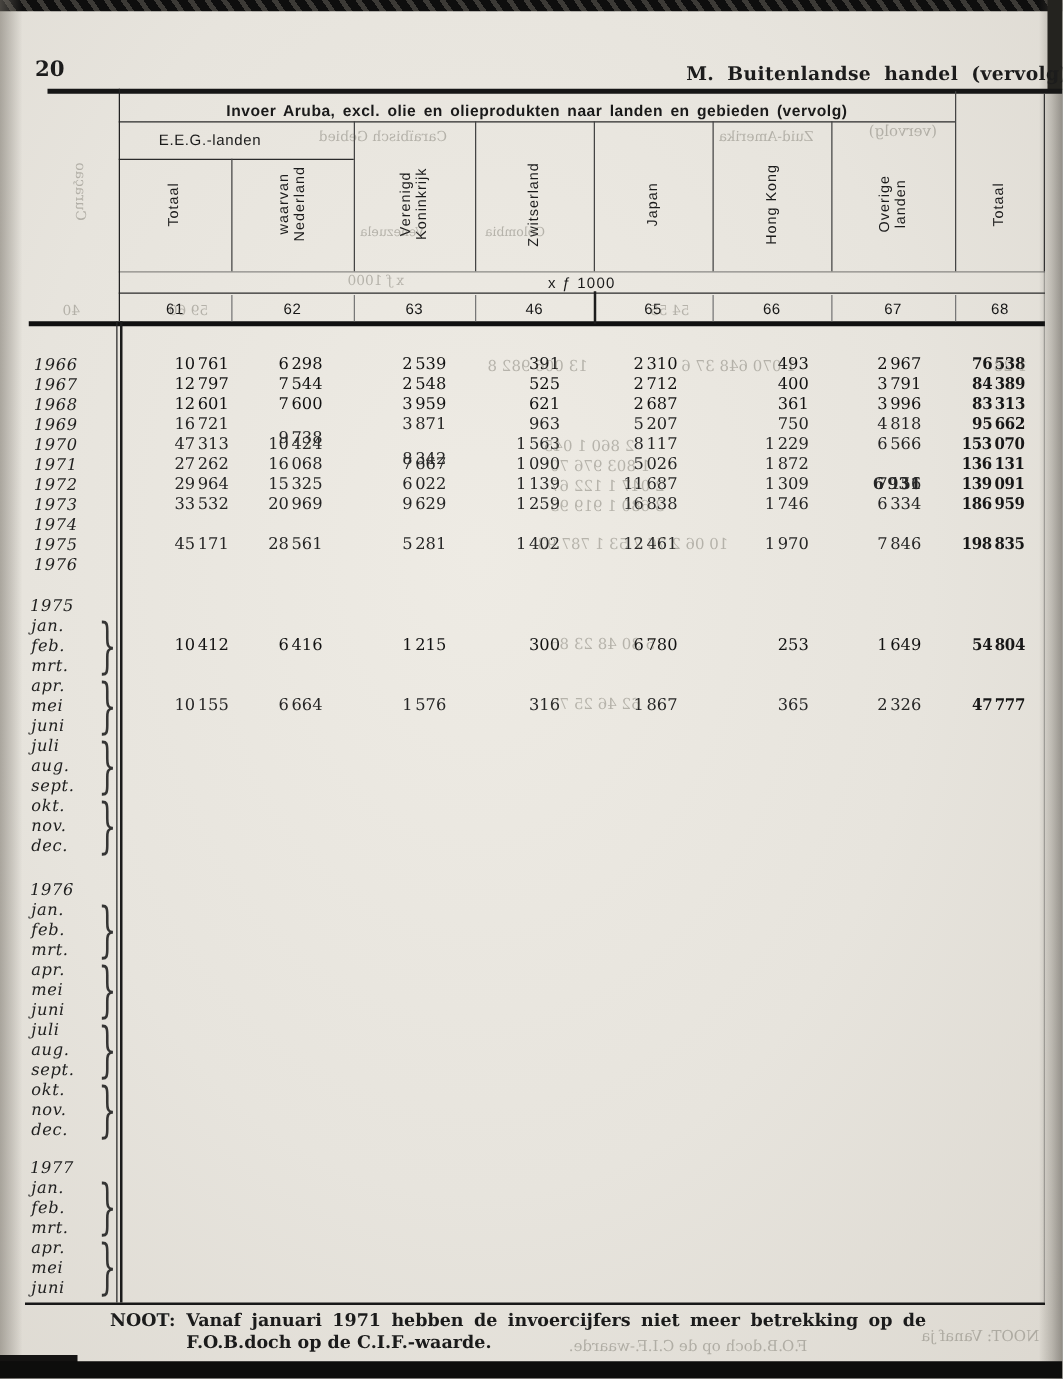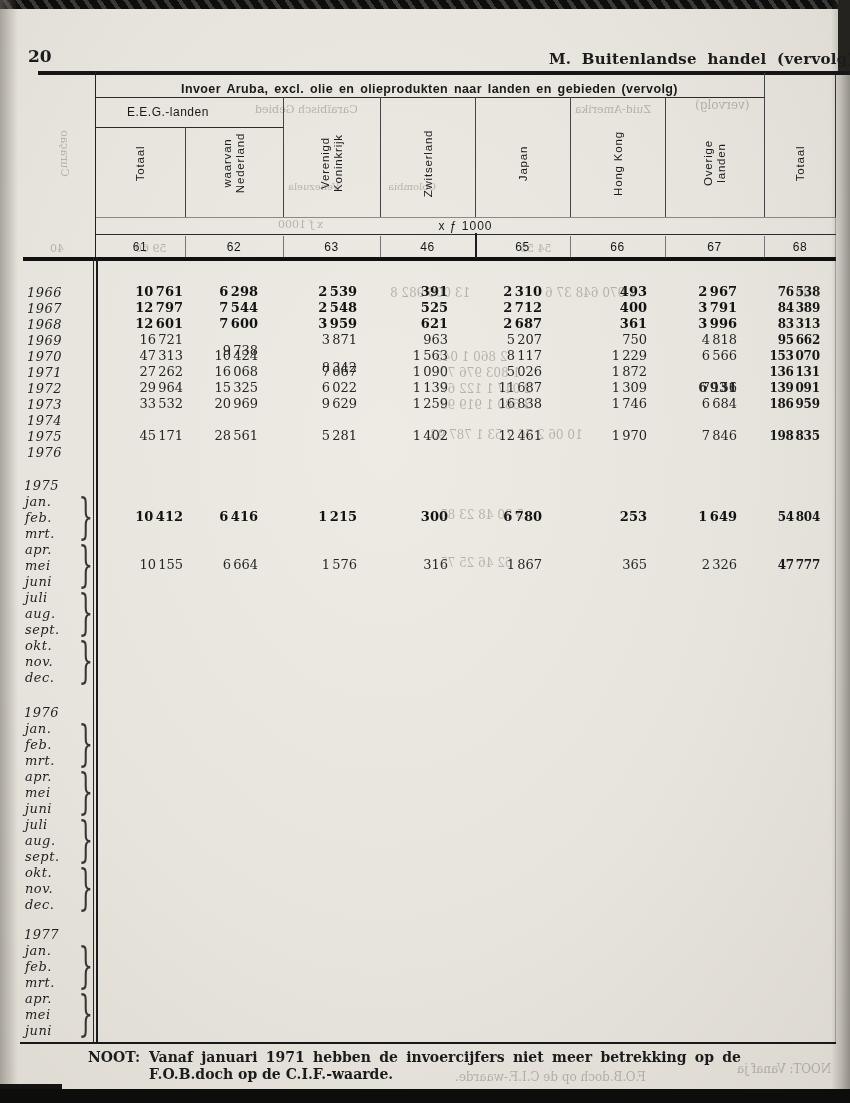--- a/index.html
+++ b/index.html
@@ -14,21 +14,21 @@
   .pagehead{font-size:15px;font-weight:700;word-spacing:5px;letter-spacing:.3px;white-space:nowrap;}
   .ttl{font-family:"Liberation Sans", sans-serif;font-size:12.5px;letter-spacing:.4px;word-spacing:2px;text-align:center;white-space:nowrap;color:#1a1a1a;}
   .grp{font-family:"Liberation Sans", sans-serif;font-size:12px;letter-spacing:.5px;color:#1a1a1a;}
   .vlabel{position:absolute;display:block;text-align:center;
           font-family:"Liberation Sans", sans-serif;font-size:11.5px;line-height:13px;
           letter-spacing:.8px;color:#1b1b1b;white-space:pre-line;}
   .unit{font-family:"Liberation Sans", sans-serif;font-size:12px;letter-spacing:1px;text-align:center;color:#1a1a1a;}
   .colnum{position:absolute;font-family:"Liberation Sans", sans-serif;font-size:12px;letter-spacing:.5px;text-align:center;color:#161616;}
   .stub{position:absolute;font-style:italic;font-size:13px;letter-spacing:.5px;color:#1f1f1f;white-space:nowrap;}
   .cell{position:absolute;font-size:13px;white-space:nowrap;word-spacing:-2px;color:#262626;}
-  .cell.heavy{font-weight:700;color:#121212;}
+  .cell.heavy{font-weight:400;color:#121212;}
   .cell.c68{font-weight:600;letter-spacing:-.3px;transform:scaleX(.92);transform-origin:100% 50%;color:#171717;}
   .cell.c68.heavy{font-weight:700;}
   .brace{position:absolute;font-family:"DejaVu Serif", serif;font-size:46px;line-height:48px;
          transform:scale(.5,1.04);transform-origin:50% 50%;color:#1d1d1d;opacity:.88;}
   .note{font-size:14px;font-weight:700;color:#1b1b1b;white-space:nowrap;}
   .note-j{white-space:normal;text-align:justify;text-align-last:justify;}
   .ghost{position:absolute;font-family:"DejaVu Serif", serif;color:rgba(95,92,82,.38);
          transform:scaleX(-1);white-space:nowrap;}
   .ghost.vert{writing-mode:vertical-rl;transform:scaleX(-1) rotate(180deg);}
   .edge-top{position:absolute;left:0;top:0;width:850px;height:9px;
@@ -173,21 +173,21 @@
       <div class="cell" style="right:203px;top:380px;">1 309</div>
       <div class="cell" style="right:113px;top:380px;">7 156</div>
       <div class="cell c68" style="right:30px;top:380px;">139 091</div>
       <div class="stub" style="left:27px;top:397px;">1973</div>
       <div class="cell" style="right:667px;top:396px;">33 532</div>
       <div class="cell" style="right:592px;top:396px;">20 969</div>
       <div class="cell" style="right:493px;top:396px;">9 629</div>
       <div class="cell" style="right:402px;top:396px;">1 259</div>
       <div class="cell" style="right:308px;top:396px;">16 838</div>
       <div class="cell" style="right:203px;top:396px;">1 746</div>
-      <div class="cell" style="right:113px;top:396px;">6 684</div>
+      <div class="cell" style="right:113px;top:396px;">6 334</div>
       <div class="cell c68" style="right:30px;top:396px;">186 959</div>
       <div class="stub" style="left:27px;top:413px;">1974</div>
       <div class="stub" style="left:27px;top:429px;">1975</div>
       <div class="cell" style="right:667px;top:428px;">45 171</div>
       <div class="cell" style="right:592px;top:428px;">28 561</div>
       <div class="cell" style="right:493px;top:428px;">5 281</div>
       <div class="cell" style="right:402px;top:428px;">1 402</div>
       <div class="cell" style="right:308px;top:428px;">12 461</div>
       <div class="cell" style="right:203px;top:428px;">1 970</div>
       <div class="cell" style="right:113px;top:428px;">7 846</div>

